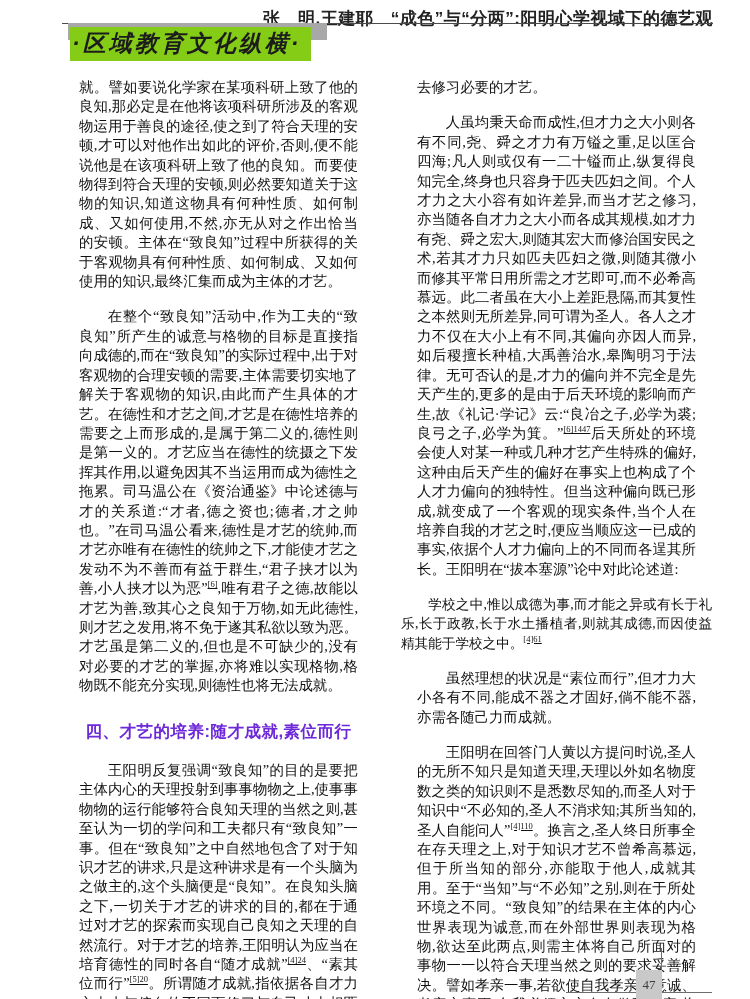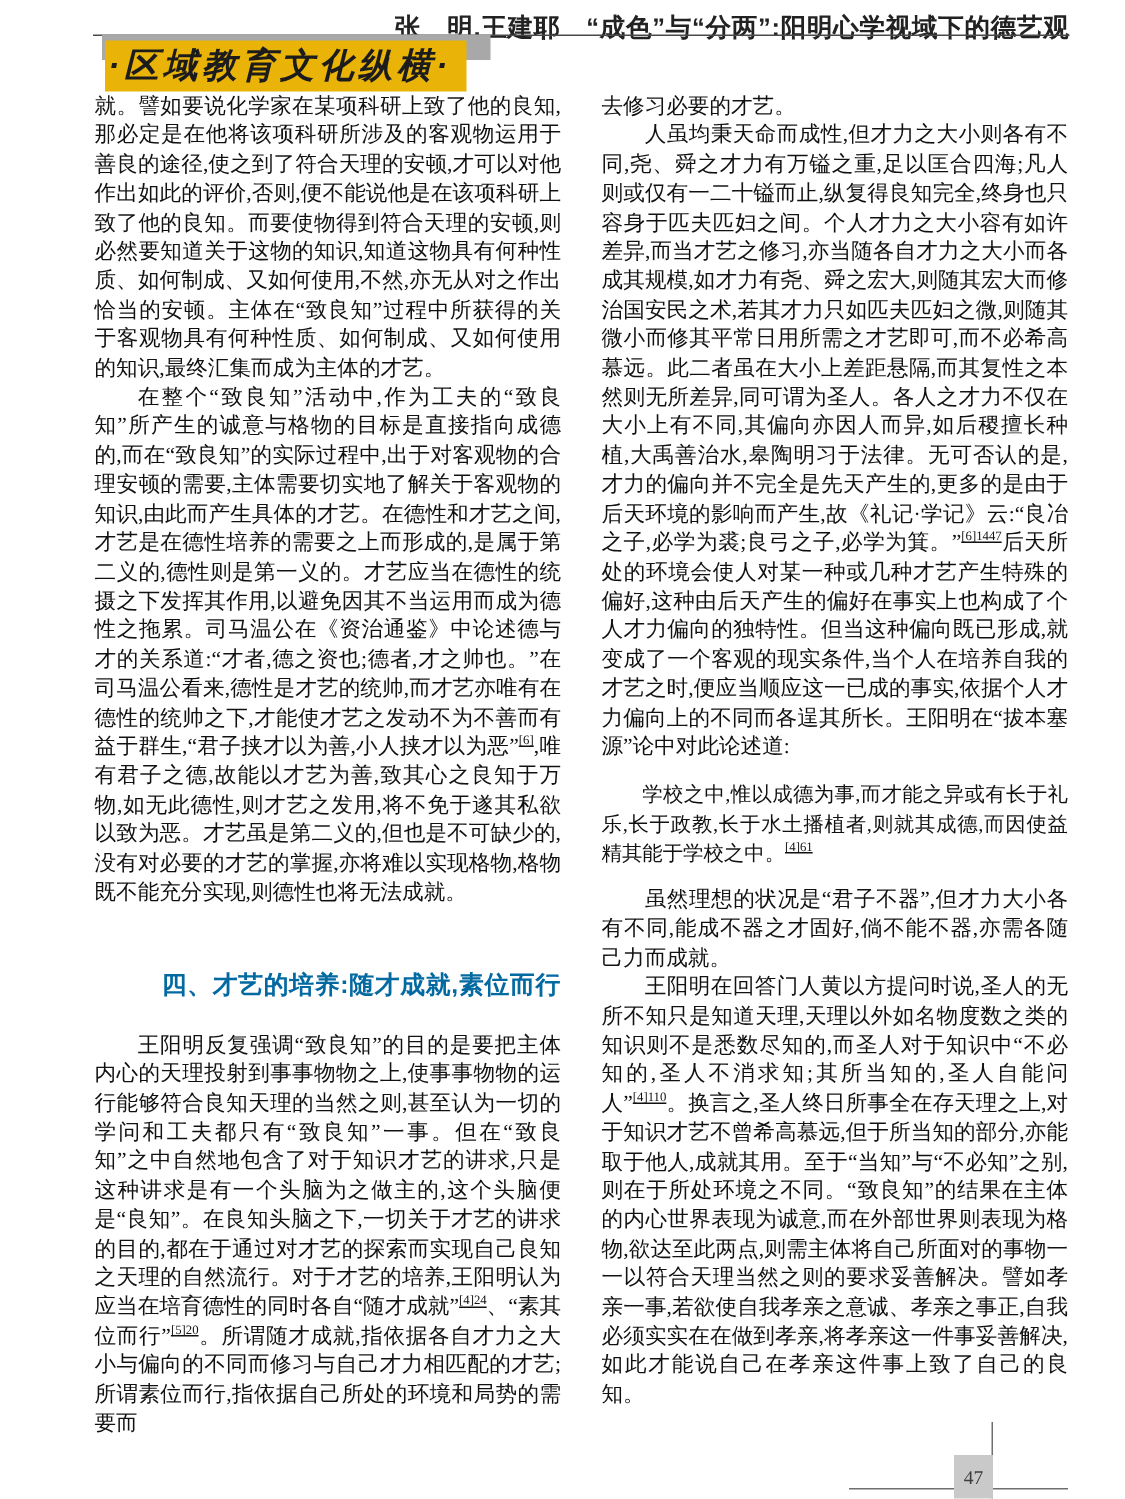--- a/index.html
+++ b/index.html
@@ -23,42 +23,42 @@
   .header-rule{
     position:absolute;top:23px;left:62px;width:651px;
     border-top:1.6px solid #4a4a4a;
   }
   .banner-strip{
     position:absolute;left:68px;top:23px;width:259px;height:17px;
     background:#a8a8a8;
   }
   .banner-label{
     position:absolute;left:70px;top:27px;
-    background:#eab308;
+    background:#84cc16;
     font-family:"Liberation Sans","DejaVu Sans",sans-serif;
     font-style:italic;font-weight:600;
     font-size:23px;color:#1c1c1c;
     letter-spacing:3px;
     padding:1px 10px 2px 2px;
     white-space:nowrap;
   }
 
   
   .columns{
     position:absolute;top:62px;left:63px;width:649px;height:906px;
     display:flex;gap:27px;
   }
   .col{width:311px;font-size:14.4px;line-height:19.4px;text-align:justify;}
-  .block{margin:0;}
+  .block{margin:16px;}
   .block.indent{text-indent:2em;}
   .block.heading{
     font-family:"Liberation Sans","DejaVu Sans",sans-serif;
     font-weight:700;font-size:16.5px;
-    text-align:right;text-indent:0;
-    margin:43px 0 20px 0;color:#0369a1;
+    text-align:center;text-indent:0;
+    margin:26px 0 20px 0;color:#6d28d9;
     letter-spacing:0.5px;
   }
   .block.quote{
     margin:12px 0 13px 0;
     font-size:13.6px;line-height:19.2px;
   }
   .col sup{font-size:8.5px;line-height:0;vertical-align:super;letter-spacing:0;text-decoration:underline;}
 
   
   .footer-hrule{
@@ -93,21 +93,21 @@
     <div class="col">
         <div class="block paragraph">就。譬如要说化学家在某项科研上致了他的良知,那必定是在他将该项科研所涉及的客观物运用于善良的途径,使之到了符合天理的安顿,才可以对他作出如此的评价,否则,便不能说他是在该项科研上致了他的良知。而要使物得到符合天理的安顿,则必然要知道关于这物的知识,知道这物具有何种性质、如何制成、又如何使用,不然,亦无从对之作出恰当的安顿。主体在“致良知”过程中所获得的关于客观物具有何种性质、如何制成、又如何使用的知识,最终汇集而成为主体的才艺。</div>
         <div class="block paragraph indent">在整个“致良知”活动中,作为工夫的“致良知”所产生的诚意与格物的目标是直接指向成德的,而在“致良知”的实际过程中,出于对客观物的合理安顿的需要,主体需要切实地了解关于客观物的知识,由此而产生具体的才艺。在德性和才艺之间,才艺是在德性培养的需要之上而形成的,是属于第二义的,德性则是第一义的。才艺应当在德性的统摄之下发挥其作用,以避免因其不当运用而成为德性之拖累。司马温公在《资治通鉴》中论述德与才的关系道:“才者,德之资也;德者,才之帅也。”在司马温公看来,德性是才艺的统帅,而才艺亦唯有在德性的统帅之下,才能使才艺之发动不为不善而有益于群生,“君子挟才以为善,小人挟才以为恶”<sup>[6]</sup>,唯有君子之德,故能以才艺为善,致其心之良知于万物,如无此德性,则才艺之发用,将不免于遂其私欲以致为恶。才艺虽是第二义的,但也是不可缺少的,没有对必要的才艺的掌握,亦将难以实现格物,格物既不能充分实现,则德性也将无法成就。</div>
         <div class="block heading">四、才艺的培养:随才成就,素位而行</div>
         <div class="block paragraph indent">王阳明反复强调“致良知”的目的是要把主体内心的天理投射到事事物物之上,使事事物物的运行能够符合良知天理的当然之则,甚至认为一切的学问和工夫都只有“致良知”一事。但在“致良知”之中自然地包含了对于知识才艺的讲求,只是这种讲求是有一个头脑为之做主的,这个头脑便是“良知”。在良知头脑之下,一切关于才艺的讲求的目的,都在于通过对才艺的探索而实现自己良知之天理的自然流行。对于才艺的培养,王阳明认为应当在培育德性的同时各自“随才成就”<sup>[4]24</sup>、“素其位而行”<sup>[5]20</sup>。所谓随才成就,指依据各自才力之大小与偏向的不同而修习与自己才力相匹配的才艺;所谓素位而行,指依据自己所处的环境和局势的需要而</div>
       </div>
     <div class="col">
         <div class="block paragraph">去修习必要的才艺。</div>
         <div class="block paragraph indent">人虽均秉天命而成性,但才力之大小则各有不同,尧、舜之才力有万镒之重,足以匡合四海;凡人则或仅有一二十镒而止,纵复得良知完全,终身也只容身于匹夫匹妇之间。个人才力之大小容有如许差异,而当才艺之修习,亦当随各自才力之大小而各成其规模,如才力有尧、舜之宏大,则随其宏大而修治国安民之术,若其才力只如匹夫匹妇之微,则随其微小而修其平常日用所需之才艺即可,而不必希高慕远。此二者虽在大小上差距悬隔,而其复性之本然则无所差异,同可谓为圣人。各人之才力不仅在大小上有不同,其偏向亦因人而异,如后稷擅长种植,大禹善治水,皋陶明习于法律。无可否认的是,才力的偏向并不完全是先天产生的,更多的是由于后天环境的影响而产生,故《礼记·学记》云:“良冶之子,必学为裘;良弓之子,必学为箕。”<sup>[6]1447</sup>后天所处的环境会使人对某一种或几种才艺产生特殊的偏好,这种由后天产生的偏好在事实上也构成了个人才力偏向的独特性。但当这种偏向既已形成,就变成了一个客观的现实条件,当个人在培养自我的才艺之时,便应当顺应这一已成的事实,依据个人才力偏向上的不同而各逞其所长。王阳明在“拔本塞源”论中对此论述道:</div>
         <div class="block quote indent">学校之中,惟以成德为事,而才能之异或有长于礼乐,长于政教,长于水土播植者,则就其成德,而因使益精其能于学校之中。<sup>[4]61</sup></div>
-        <div class="block paragraph indent">虽然理想的状况是“君子不器”,但才力大小各有不同,能成不器之才固好,倘不能不器,亦需各随己力而成就。</div>
+        <div class="block paragraph indent">虽然理想的状况是“素位而行”,但才力大小各有不同,能成不器之才固好,倘不能不器,亦需各随己力而成就。</div>
         <div class="block paragraph indent">王阳明在回答门人黄以方提问时说,圣人的无所不知只是知道天理,天理以外如名物度数之类的知识则不是悉数尽知的,而圣人对于知识中“不必知的,圣人不消求知;其所当知的,圣人自能问人”<sup>[4]110</sup>。换言之,圣人终日所事全在存天理之上,对于知识才艺不曾希高慕远,但于所当知的部分,亦能取于他人,成就其用。至于“当知”与“不必知”之别,则在于所处环境之不同。“致良知”的结果在主体的内心世界表现为诚意,而在外部世界则表现为格物,欲达至此两点,则需主体将自己所面对的事物一一以符合天理当然之则的要求妥善解决。譬如孝亲一事,若欲使自我孝亲之意诚、孝亲之事正,自我必须实实在在做到孝亲,将孝亲这一件事妥善解决,如此才能说自己在孝亲这件事上致了自己的良知。</div>
       </div>
   </div>
 
   <div class="footer-vrule"></div>
   <div class="footer-hrule"></div>
 
   <div class="page-number-box">
     <span>47</span>
   </div>

